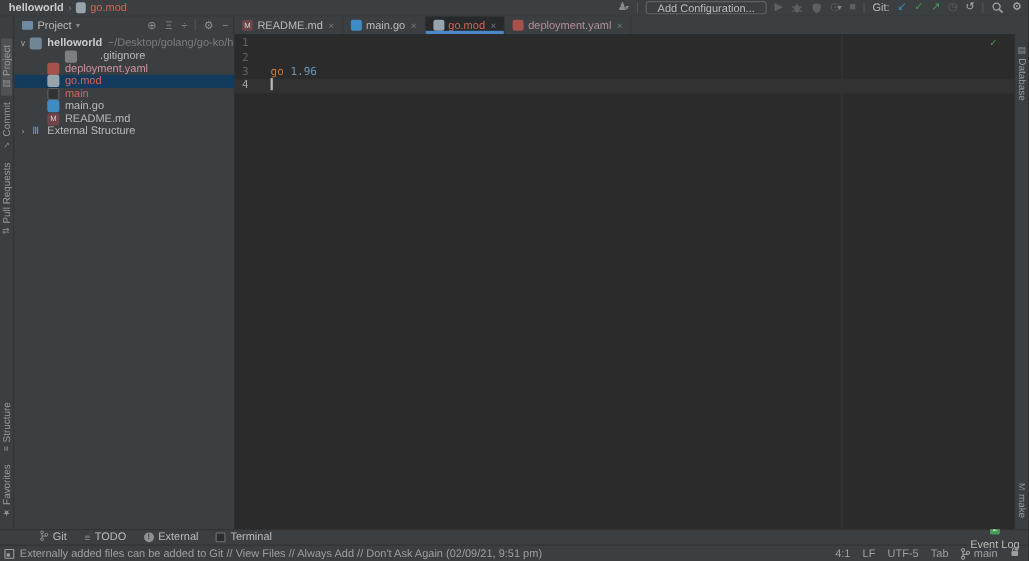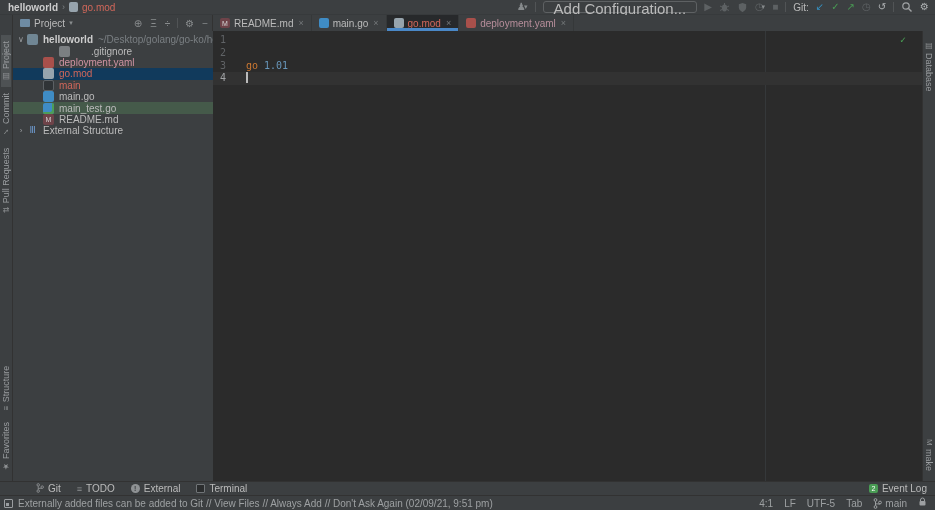--- a/index.html
+++ b/index.html
@@ -18,21 +18,21 @@
   .bc-sep { color:#7d8184; font-size:9px; }
   .red-text { color:#d1675a; }
   .tb-right { margin-left:auto; display:flex; align-items:center; gap:7px; }
   .tb-ico { color:#868a8c; font-size:10px; line-height:10px; cursor:default; }
   .tb-ico.dim { color:#5d6163; }
   .tb-ico.blue { color:#3592c4; }
   .tb-ico.green { color:#499c54; }
   .tb-ico.lite { color:#aeb1b3; }
   .dd-caret { color:#868a8c; font-size:7px; margin-left:-3px; }
   .add-config { border:1px solid #5e6163; border-radius:3px; color:#bbbbbb;
-                background:transparent; font-size:15px; padding:2px 10px; height:12px;
+                background:transparent; font-size:10px; padding:2px 10px; height:12px;
                 line-height:9px; }
   .tb-sep { width:1px; height:10px; background:#515456; }
   .git-label { color:#bbbbbb; }
   svg.ico { display:block; }
   
   .row2 { height:16px; display:flex; }
   .corner { width:13px; border-right:1px solid #323232; }
   .proj-header { width:200px; display:flex; align-items:center; gap:4px;
                  padding:0 4px 0 7px; border-right:1px solid #323232; }
   .ph-ico { width:10px; height:8px; background:#6e8ba3; border-radius:1px; }
@@ -106,21 +106,21 @@
   
   .bottombar { height:14px; display:flex; align-items:center; gap:16px;
                padding:0 8px 0 36px; border-top:1px solid #323232; background:#3c3f41; }
   .bb-item { display:flex; align-items:center; gap:4px; color:#bbbbbb; }
   .bb-ico { color:#8f9294; font-size:9px; }
   .problems-ico { width:9px; height:9px; border-radius:50%; background:#8f9294;
                   color:#3c3f41; font-size:7px; line-height:9px; text-align:center;
                   font-weight:bold; }
   .terminal-ico { width:9px; height:9px; background:#2b2d2e; border:1px solid #707477;
                   border-radius:1px; }
-  .eventlog { margin-left:auto; display:flex; align-items:center; gap:4px; color:#bbbbbb; }
+  .eventlog { margin-left:auto; display:flex; align-items:center; gap:4px; color:#bbbbbb;flex-direction:column; }
   .el-badge { width:9px; height:9px; border-radius:2px; background:#499c54; color:#fff;
               font-size:7px; line-height:9px; text-align:center; }
   
   .statusbar { height:15px; display:flex; align-items:center; gap:5px;
                padding:0 8px 0 4px; border-top:1px solid #323232; background:#3c3f41;
                color:#9da0a2; }
   .sb-switcher { width:9px; height:9px; border:1px solid #9a9da0; border-radius:1px;
                  position:relative; }
   .sb-switcher::after { content:""; position:absolute; left:1px; bottom:1px; width:3px;
                         height:3px; background:#9a9da0; }
@@ -275,25 +275,20 @@
         <div class="trow" style="padding-left: 18px;">
           <span class="t-arrow"></span>
           <span class="t-ico ico-exec"></span>
           <span class="t-label red">main</span>
         </div>
         <div class="trow" style="padding-left: 18px;">
           <span class="t-arrow"></span>
           <span class="t-ico ico-go"></span>
           <span class="t-label plain">main.go</span>
         </div>
-        <div class="trow testgreen" style="padding-left: 18px;">
-          <span class="t-arrow"></span>
-          <span class="t-ico ico-go-test"></span>
-          <span class="t-label plain">main_test.go</span>
-        </div>
         <div class="trow" style="padding-left: 18px;">
           <span class="t-arrow"></span>
           <span class="t-ico ico-markdown">M</span>
           <span class="t-label plain">README.md</span>
         </div>
         <div class="trow" style="padding-left: 2px;">
           <span class="t-arrow">›</span>
           <span class="t-ico ico-library txt ico-library">Ⅲ</span>
           <span class="t-label plain">External Structure</span>
         </div>
@@ -304,21 +299,21 @@
       <div class="lines" id="lines">
           <div class="line">
             <span class="lnum">1</span>
           </div>
           <div class="line">
             <span class="lnum">2</span>
             <span class="lcode"></span>
           </div>
           <div class="line">
             <span class="lnum">3</span>
-            <span class="lcode"><span class="tok-keyword">go </span><span class="tok-number">1.01</span></span>
+            <span class="lcode"><span class="tok-keyword">go </span><span class="tok-number">1.96</span></span>
           </div>
           <div class="line current">
             <span class="lnum">4</span>
             <span class="lcode"><span class="caret"></span></span>
           </div>
         </div>
     </div>
     <div class="stripe right" id="stripeR">
         <div class="stripe-item">
           <span class="stripe-ico">▤</span>

